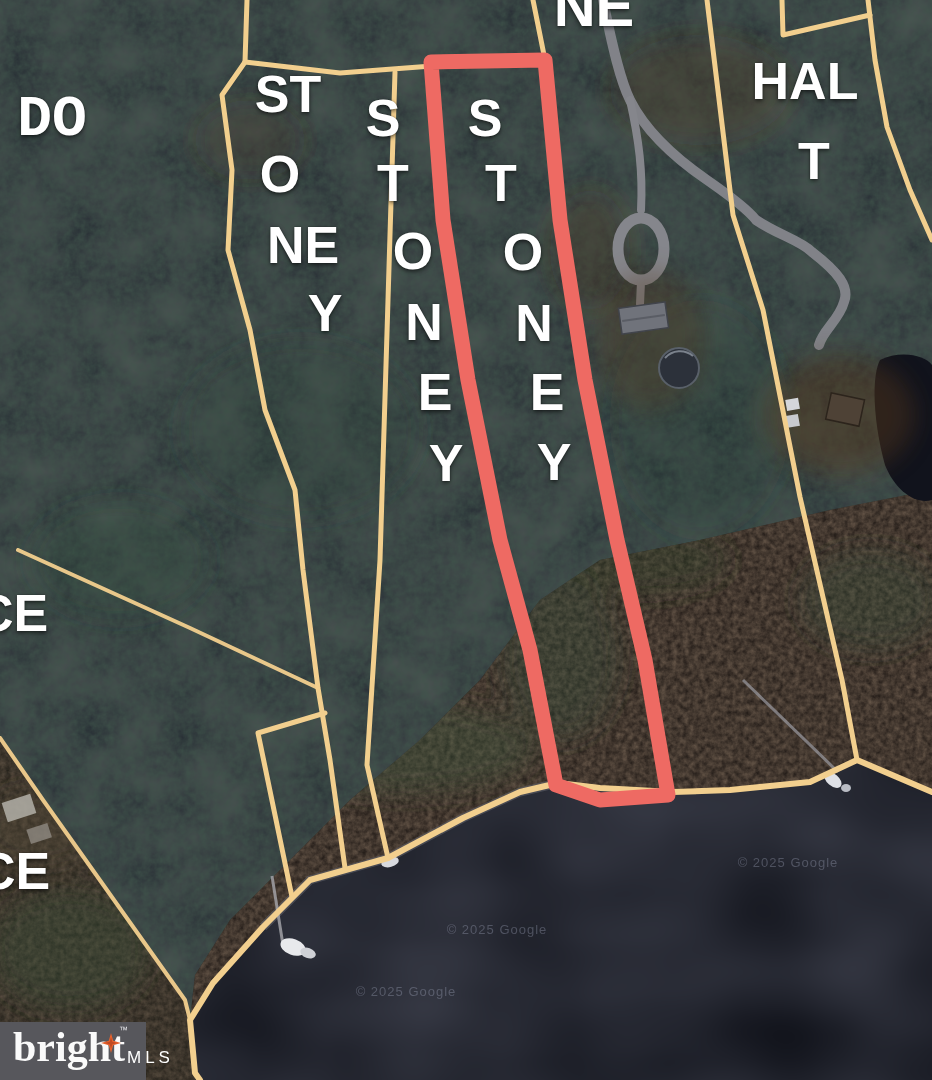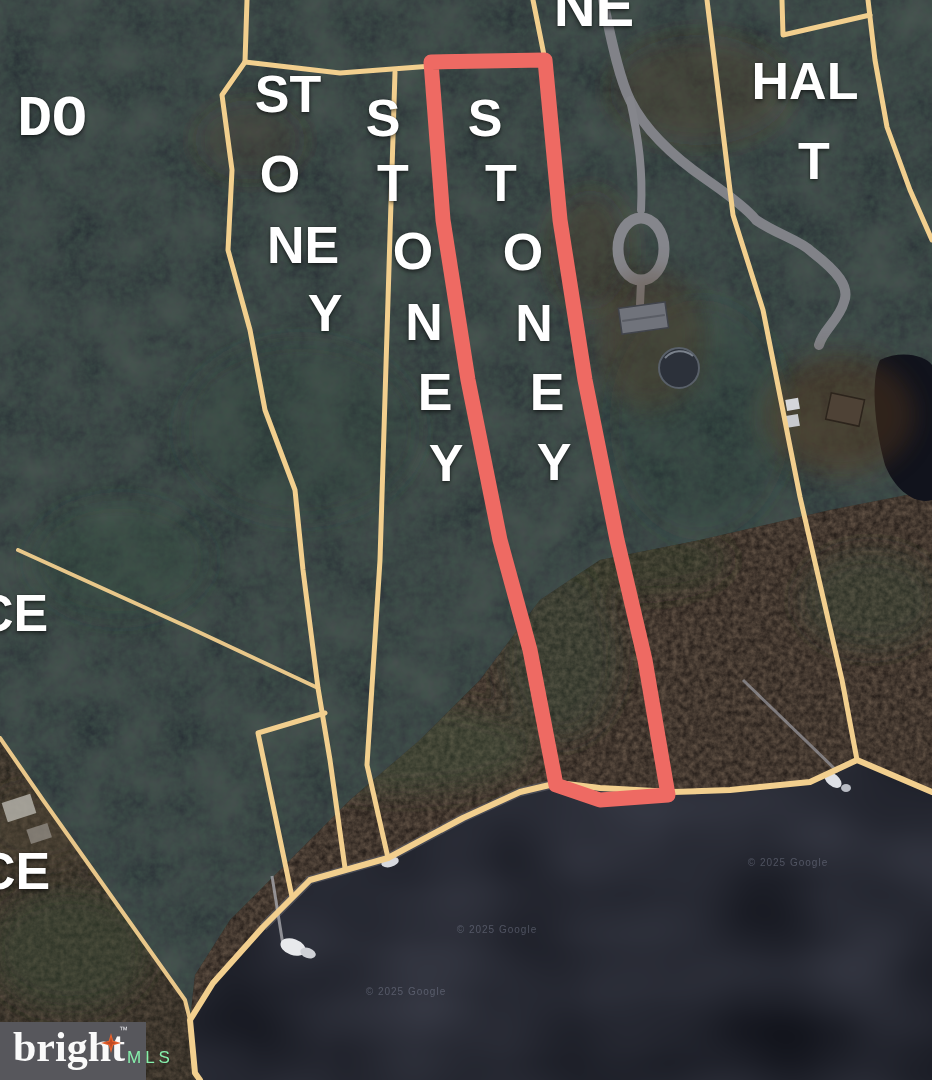--- a/index.html
+++ b/index.html
@@ -18,38 +18,38 @@
   
   .map-label{
     position:absolute;transform:translate(-50%,-50%);
     color:var(--label,#ffffff);font-weight:bold;line-height:1;
     text-shadow:0 2px 4px rgba(0,0,0,.55), 0 0 2px rgba(0,0,0,.35);
     white-space:nowrap;user-select:none;
   }
   .fs58{font-size:58px;} .fs54{font-size:52px;}
   .watermark{
     position:absolute;transform:translate(-50%,-50%);
-    color:rgba(170,178,198,.32);font-size:10px;letter-spacing:1px;white-space:nowrap;
+    color:rgba(170,178,198,.32);font-size:13px;letter-spacing:1px;white-space:nowrap;
   }
   
   .logo{
     position:absolute;left:0;top:1022px;width:146px;height:58px;
     background:var(--logo-bg,#57575c);
     text-align:right;
   }
   .logo .brand{
     position:absolute;left:13px;top:1px;
     font-family:"Liberation Serif",serif;font-weight:bold;font-size:42px;color:#fafafa;
     letter-spacing:0px;
   }
   .logo .star{position:absolute;left:101px;top:11px;}
   .logo .tm{position:absolute;left:119px;top:3px;font-size:9px;color:#e6e6e9;font-family:"Liberation Sans",sans-serif;}
   .logo .mls{
     position:absolute;left:127px;top:26px;
-    font-size:17px;letter-spacing:4px;color:#86efac;font-weight:500;
+    font-size:17px;letter-spacing:4px;color:#ffffff;font-weight:500;
     font-family:"Liberation Sans",sans-serif;
   }
 </style>
 </head>
 <body>
 
 <div class="scene">
 
   <svg width="932" height="1080" viewBox="0 0 932 1080">
     <defs>

